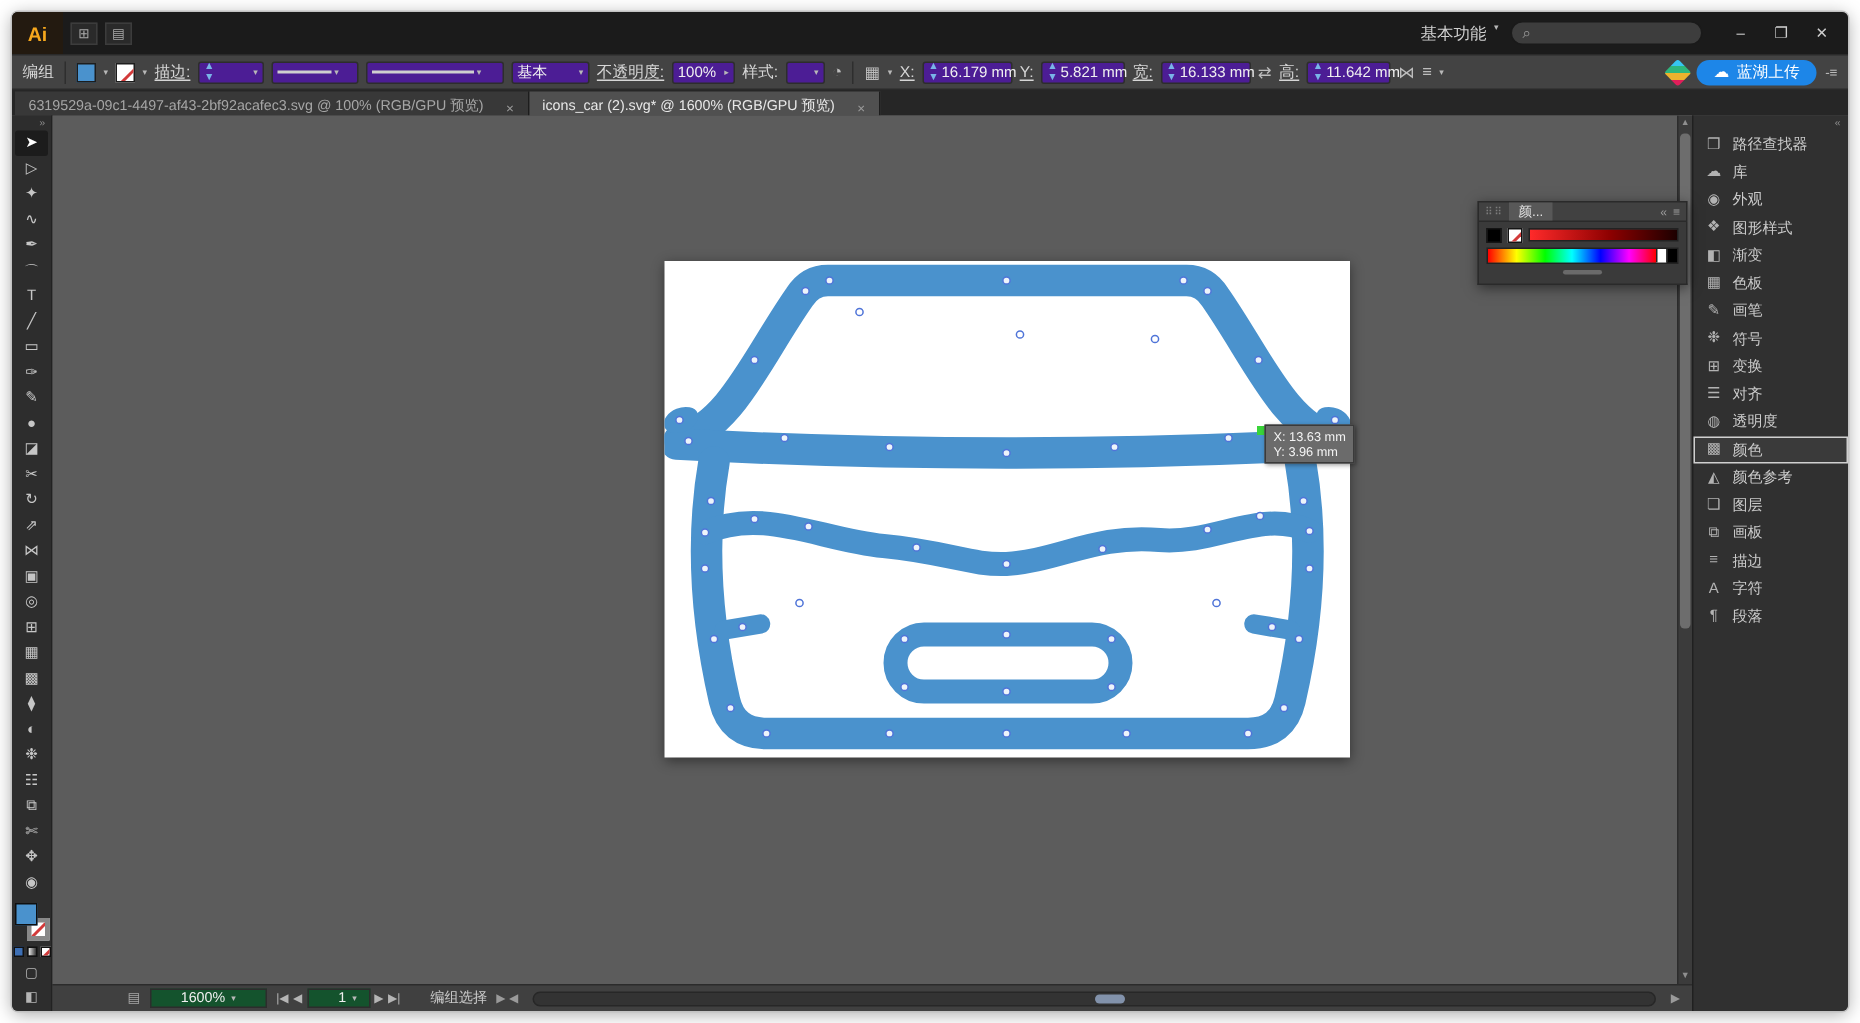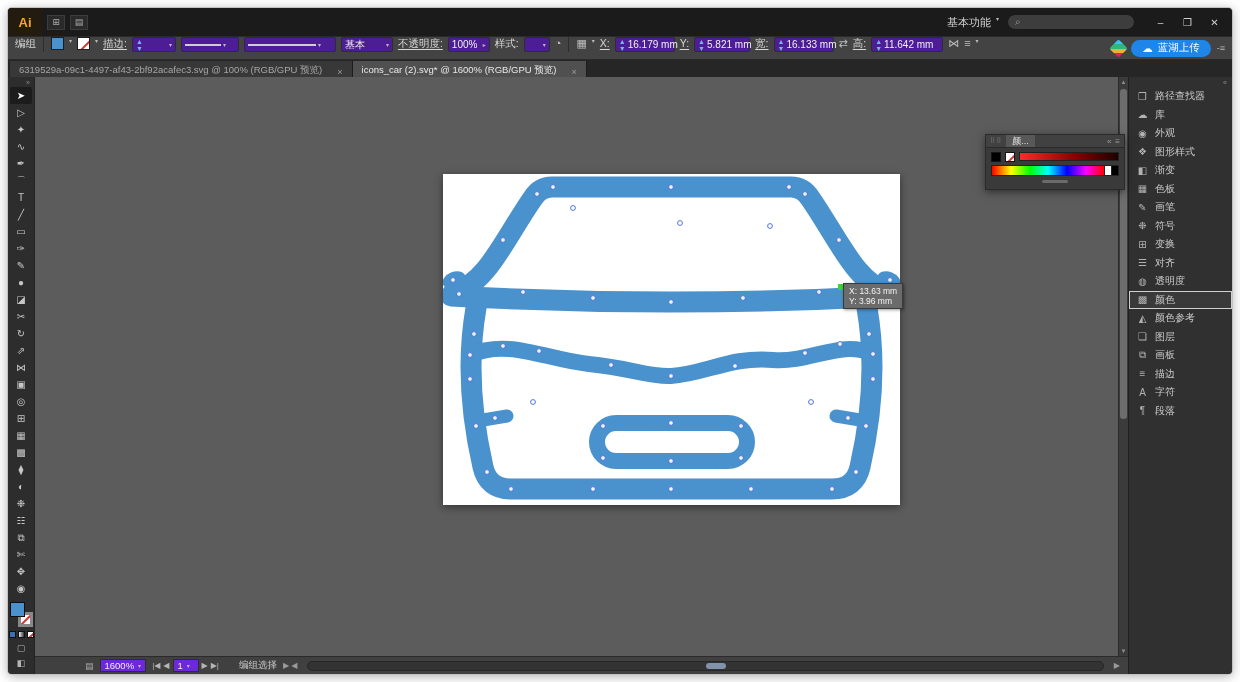--- a/index.html
+++ b/index.html
@@ -18,21 +18,21 @@
               display:flex;align-items:center;justify-content:center;margin-left:5px}
   .tb-right{margin-left:auto;display:flex;align-items:center;gap:8px;padding-right:4px}
   .workspace{display:flex;gap:5px;color:#cfcfcf}
   .search-box{width:128px;height:16px;background:#3d3d3d;border:1px solid #1a1a1a;border-radius:8px;color:#9a9a9a;
               font-size:10px;display:flex;align-items:center;gap:5px;padding:0 7px}
   .winbtns{display:flex;margin-left:4px}
   .winbtn{width:27px;height:20px;display:flex;align-items:center;justify-content:center;color:#cfcfcf;font-size:10px}
 
   
   .controlbar{height:24px;background:#434343;border-top:1px solid #2a2a2a;border-bottom:1px solid #2a2a2a;
-              display:flex;gap:5px;padding:0 7px;color:#d6d6d6;font-size:10.5px;flex:0 0 auto;white-space:nowrap}
+              display:flex;align-items:center;gap:5px;padding:0 7px;color:#d6d6d6;font-size:10.5px;flex:0 0 auto;white-space:nowrap}
   .cb-sep{width:1px;height:15px;background:#2e2e2e;margin:0 2px}
   .chip{width:13px;height:13px;border:1px solid #1d1d1d;position:relative;flex:0 0 auto}
   .chip.fill{background:var(--car)}
   .chip.none{background:#fff;overflow:hidden}
   .chip.none::after{content:"";position:absolute;left:-2px;top:5px;width:22px;height:2px;background:#d23a3a;transform:rotate(-45deg)}
   .caret{font-size:6px;color:#b8b8b8}
   .cb-label{color:#d6d6d6}
   .link{text-decoration:underline;text-underline-offset:2px}
   .field{height:15px;background:#4c1d95;border:1px solid #2d2d2d;border-radius:2px;display:flex;align-items:center;
          padding:0 3px;font-size:10px;color:#f0f0f0;gap:2px}
@@ -105,22 +105,22 @@
   
   .dock{width:104px;background:#303030;border-left:1px solid #202020;flex:0 0 auto;display:flex;flex-direction:column}
   .dock-head{height:10px;display:flex;justify-content:flex-end;padding:2px 5px 0;color:#8d8d8d;font-size:7px}
   .panel-row{height:18.5px;display:flex;align-items:center;gap:6px;padding:0 7px;color:#cacaca;font-size:10px;white-space:nowrap}
   .panel-row .p-icon{width:13px;text-align:center;color:#b2b2b2;font-size:10px;flex:0 0 auto}
   .panel-row.active{outline:1px solid #cfcfcf;outline-offset:-1px;background:#3a3a3a}
 
   
   .statusbar{height:18px;background:#404040;border-top:1px solid #2b2b2b;display:flex;align-items:center;
              gap:6px;padding:0 8px 0 50px;color:#c9c9c9;font-size:9.5px;flex:0 0 auto}
-  .sb-field{height:13px;background:#6d28d9;border:1px solid #2d2d2d;display:flex;align-items:center;
-            padding:0 4px;color:#f0f0f0;gap:4px;font-size:9.5px}
+  .sb-field{height:13px;background:#14532d;border:1px solid #2d2d2d;display:flex;align-items:center;
+            padding:0 20px;color:#f0f0f0;gap:4px;font-size:9.5px}
   .sb-nav{display:flex;align-items:center;gap:3px;color:#b5b5b5;font-size:8px}
   .hscroll{flex:1;height:10px;background:#333333;border:1px solid #272727;border-radius:5px;position:relative;margin:0 4px}
   .hthumb{position:absolute;left:50%;top:1px;width:20px;height:6px;background:#8292ab;border-radius:3px}
   .sb-endarrow{color:#9a9a9a;font-size:8px}
 </style>
 </head>
 <body style="--car: #4a92cd; --accent: #1d86e8; --anchor: #4f74d8;">
 
 <div class="app">
 
@@ -205,21 +205,21 @@
     <span class="cb-label link">宽:</span>
     <span class="field" style="width:60px">
         <span class="stepper">
           <span>▲</span>
           <span>▼</span>
         </span>
         <span>16.133 mm</span>
       </span>
     <span class="cb-icon">⇄</span>
     <span class="cb-label link">高:</span>
-    <span class="field" style="width:72px">
+    <span class="field" style="width:56px">
         <span class="stepper">
           <span>▲</span>
           <span>▼</span>
         </span>
         <span>11.642 mm</span>
       </span>
     <span class="cb-icon">⋈</span>
     <span class="cb-icon">≡</span>
     <span class="caret">▾</span>
     <div class="upload-wrap">

